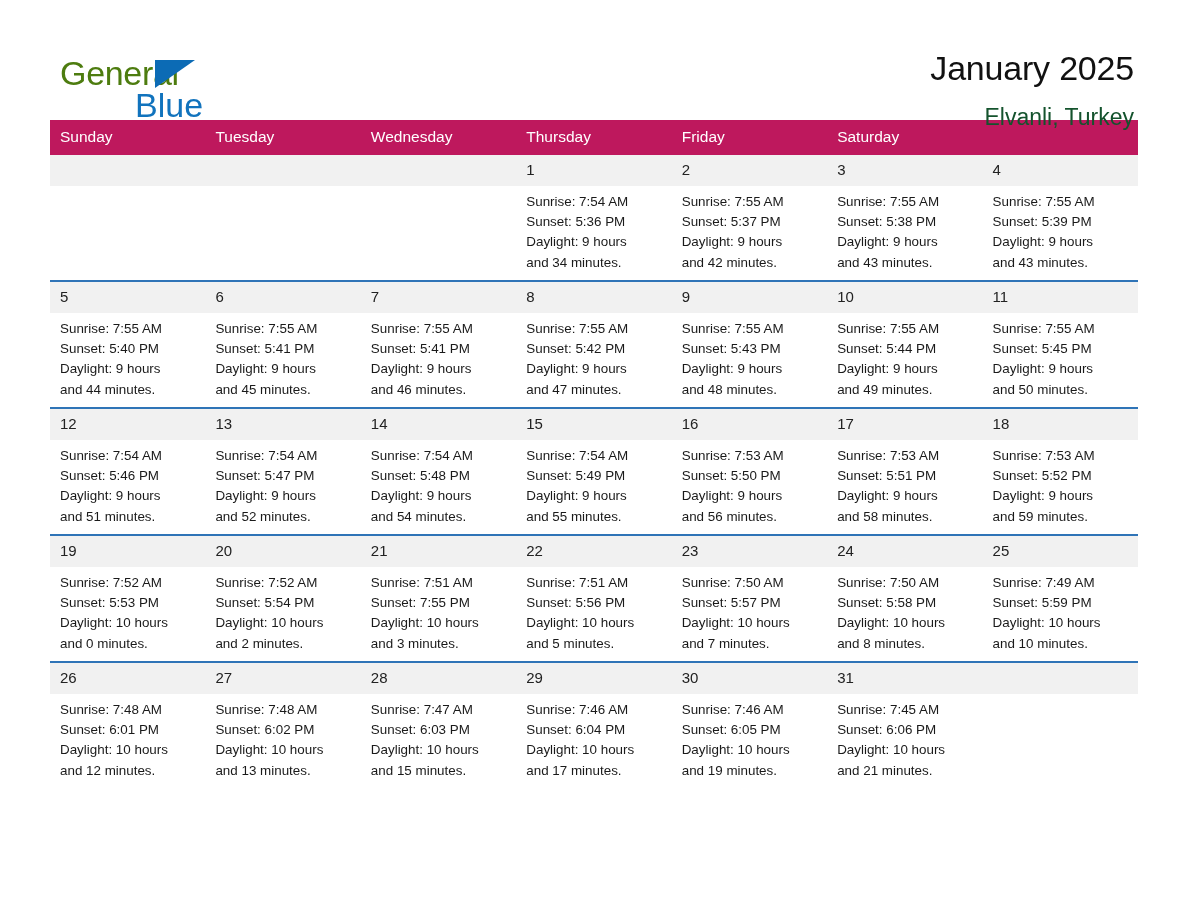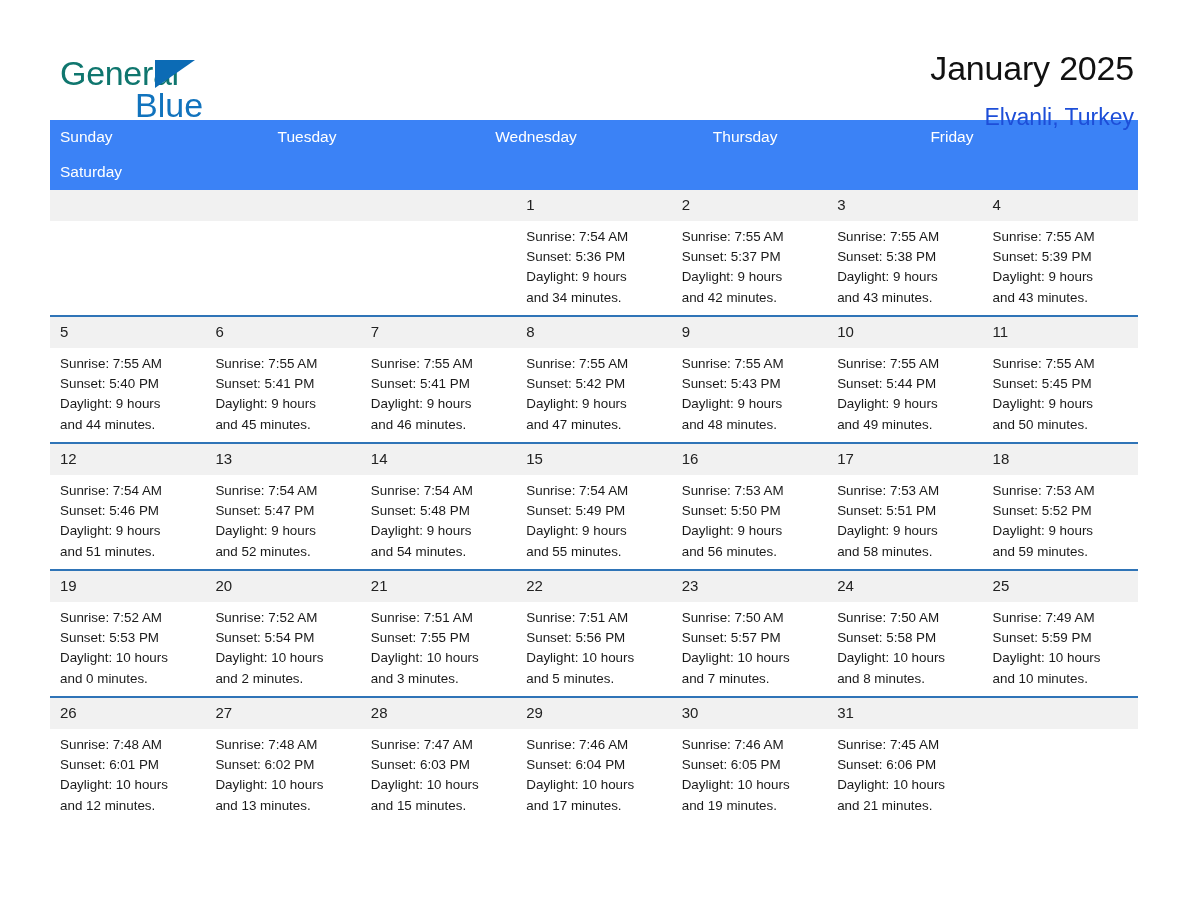--- a/index.html
+++ b/index.html
@@ -32,21 +32,21 @@
   }
   .brand {
     position: relative;
     width: 190px;
     height: 80px;
     padding-left: 10px;
   }
   .brand-general {
     font-size: 34px;
     line-height: 34px;
-    color: #0f766e;
+    color: #4d7c0f;
     letter-spacing: -0.3px;
     font-weight: 400;
     position: absolute;
     top: 12px;
     left: 10px;
     text-align: center;
   }
   .brand-tri {
     position: absolute;
     top: 16px;
@@ -73,33 +73,33 @@
     font-size: 34px;
     line-height: 48px;
     font-weight: 400;
     color: #111111;
     letter-spacing: -0.2px;
   }
   .cal-subtitle {
     font-size: 23px;
     line-height: 30px;
     font-weight: 400;
-    color: #1d4ed8;
+    color: #14532d;
     margin-top: 10px;
   }
 
   
   .calendar {
     width: 1088px;
     margin-top: 8px;
   }
   .weekdays {
     display: grid;
-    grid-template-columns: repeat(5, 1fr);
-    background: #3b82f6;
+    grid-template-columns: repeat(7, 1fr);
+    background: #be185d;
   }
   .weekday {
     color: #ffffff;
     font-size: 15.5px;
     line-height: 18px;
     padding: 8px 0 9px 10px;
     font-weight: 400;
   }
   .week {
     display: grid;

